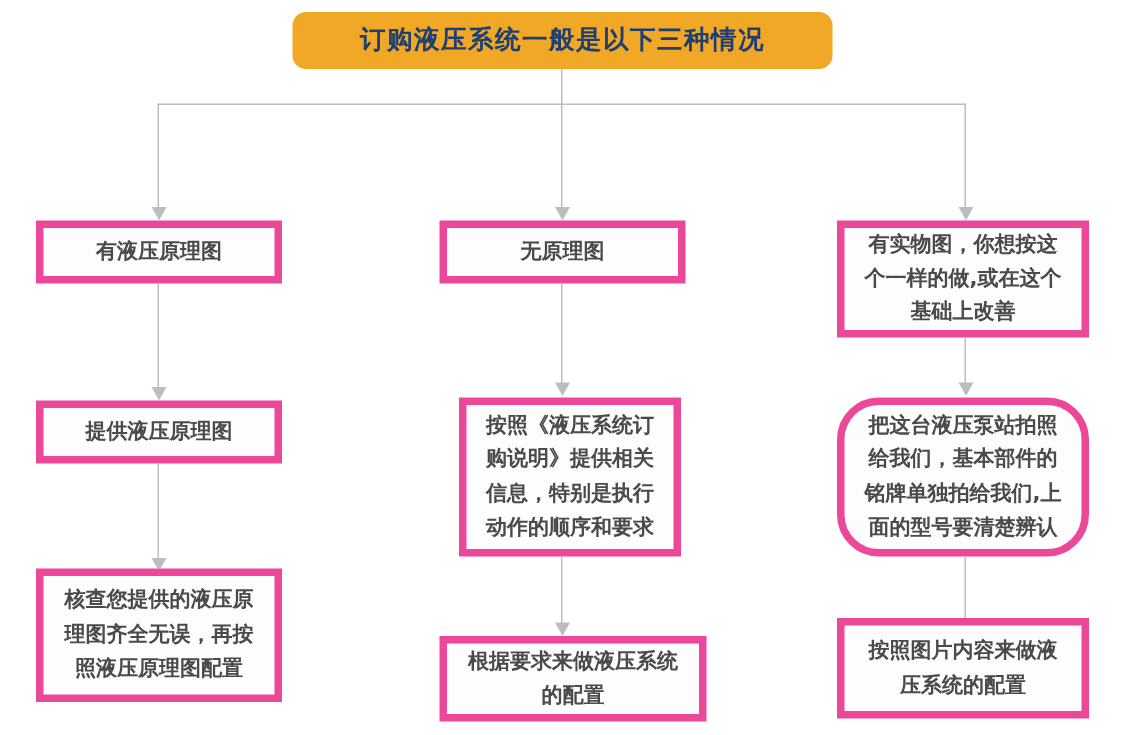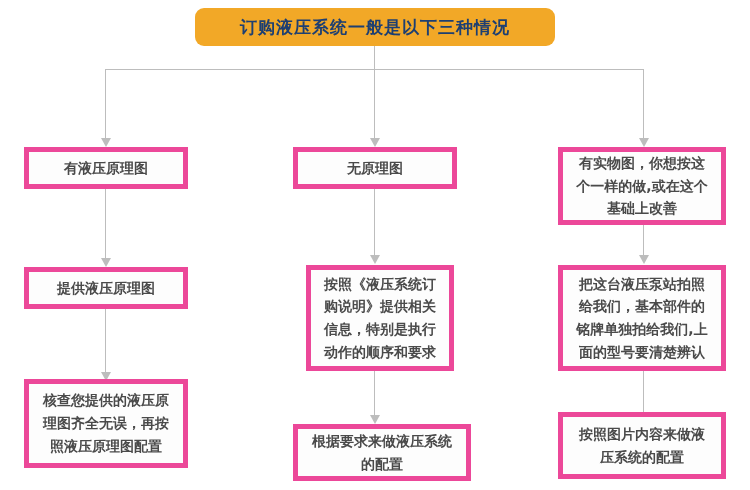--- a/index.html
+++ b/index.html
@@ -143,21 +143,21 @@
     <span class="node-text">根据要求来做液压系统的配置</span>
   </div>
 
   <div class="node left-align" style="left:558px; top:147px; width:168px; height:78px;">
     <span class="node-text">有实物图，你想按这个一样的做,或在这个基础上改善</span>
   </div>
 
   <div class="vline" style="left:643px; top:225px; height:31px;"></div>
   <div class="arrowhead" style="left:639px; top:255px;"></div>
 
-  <div class="node left-align" style="left:558px; top:265px; width:168px; height:106px;">
+  <div class="node left-align" style="left:558px; top:265px; width:168px; height:106px;border-radius:28px;">
     <span class="node-text">把这台液压泵站拍照给我们，基本部件的铭牌单独拍给我们,上面的型号要清楚辨认</span>
   </div>
 
   <div class="vline" style="left:643px; top:371px; height:45px;"></div>
   <div class="arrowhead" style="left:639px; top:415px;"></div>
 
   <div class="node left-align" style="left:558px; top:412px; width:168px; height:67px;">
     <span class="node-text">按照图片内容来做液压系统的配置</span>
   </div>
 

